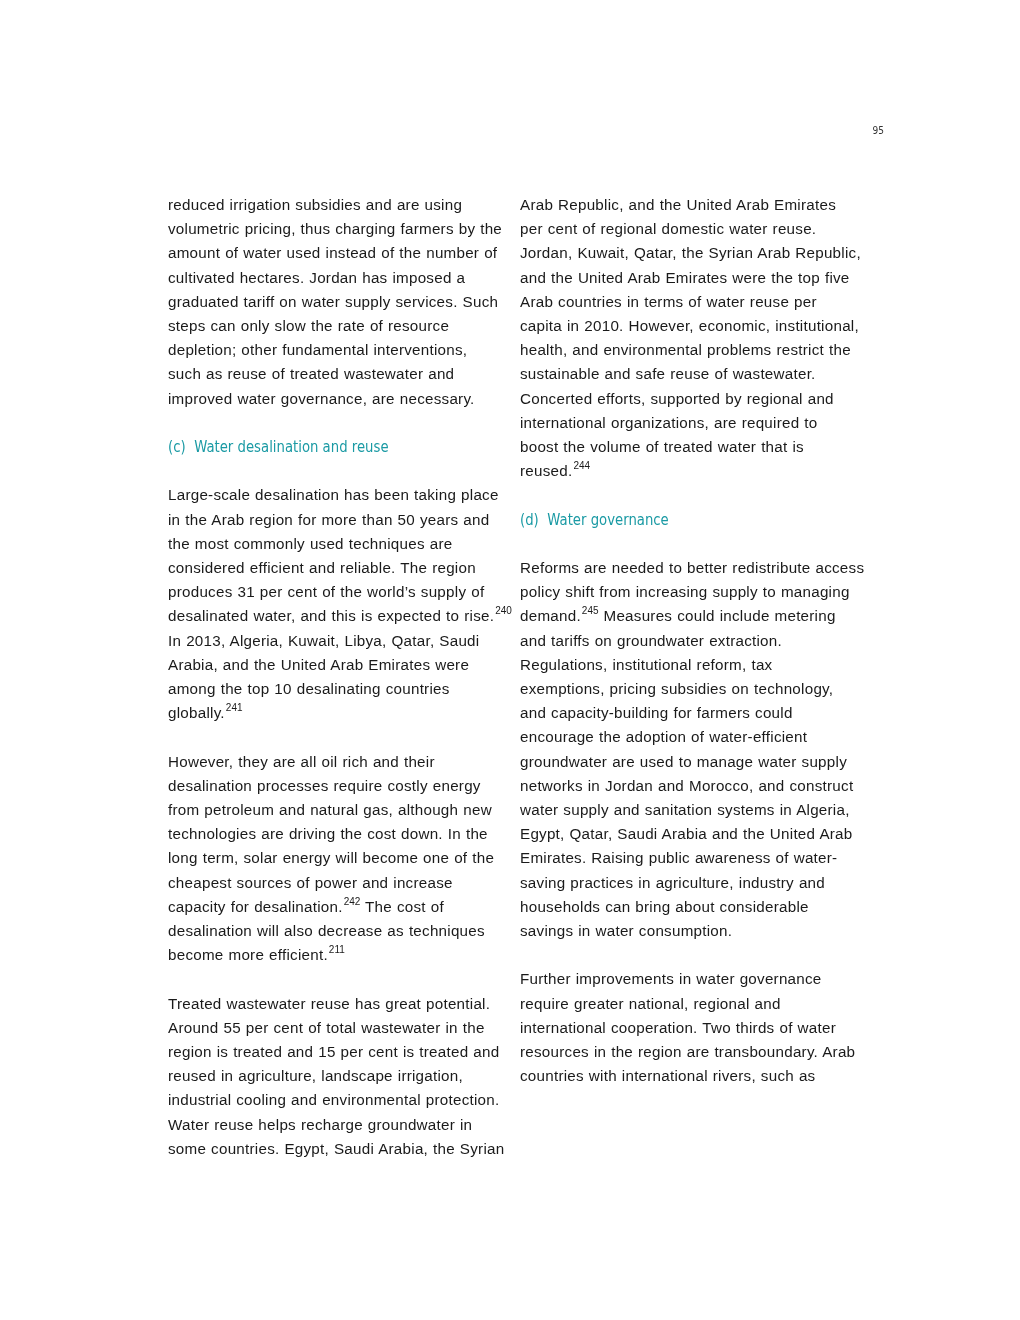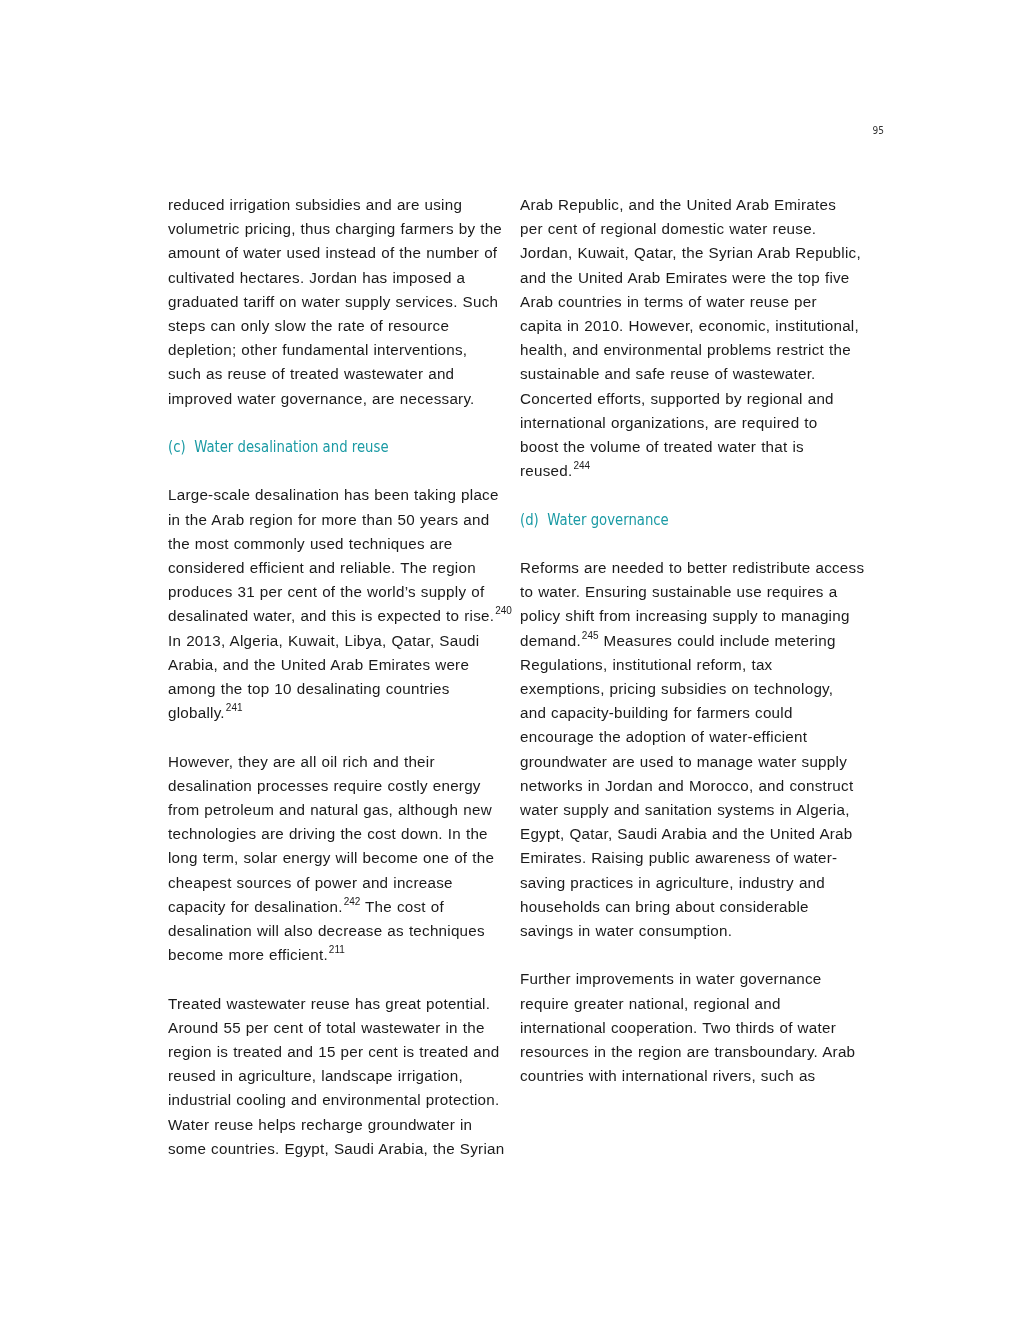--- a/index.html
+++ b/index.html
@@ -93,23 +93,23 @@
     <span class="line">boost the volume of treated water that is</span>
     <span class="line"><span>reused.</span><sup>244</sup></span>
   </p>
 
   <h3 class="section">
     <span class="marker">(d)</span><span>Water governance</span>
   </h3>
 
   <p class="body">
     <span class="line">Reforms are needed to better redistribute access</span>
-    <span class="line">to water. Ensuring sustainable use requires a</span>
     <span class="line">policy shift from increasing supply to managing</span>
     <span class="line"><span>demand.</span><sup>245</sup><span style="white-space:pre"> Measures could include metering</span></span>
+    <span class="line">and tariffs on groundwater extraction.</span>
     <span class="line">Regulations, institutional reform, tax</span>
     <span class="line">exemptions, pricing subsidies on technology,</span>
     <span class="line">and capacity-building for farmers could</span>
     <span class="line">encourage the adoption of water-efficient</span>
     <span class="line">groundwater are used to manage water supply</span>
     <span class="line">networks in Jordan and Morocco, and construct</span>
     <span class="line">water supply and sanitation systems in Algeria,</span>
     <span class="line">Egypt, Qatar, Saudi Arabia and the United Arab</span>
     <span class="line">Emirates. Raising public awareness of water-</span>
     <span class="line">saving practices in agriculture, industry and</span>

